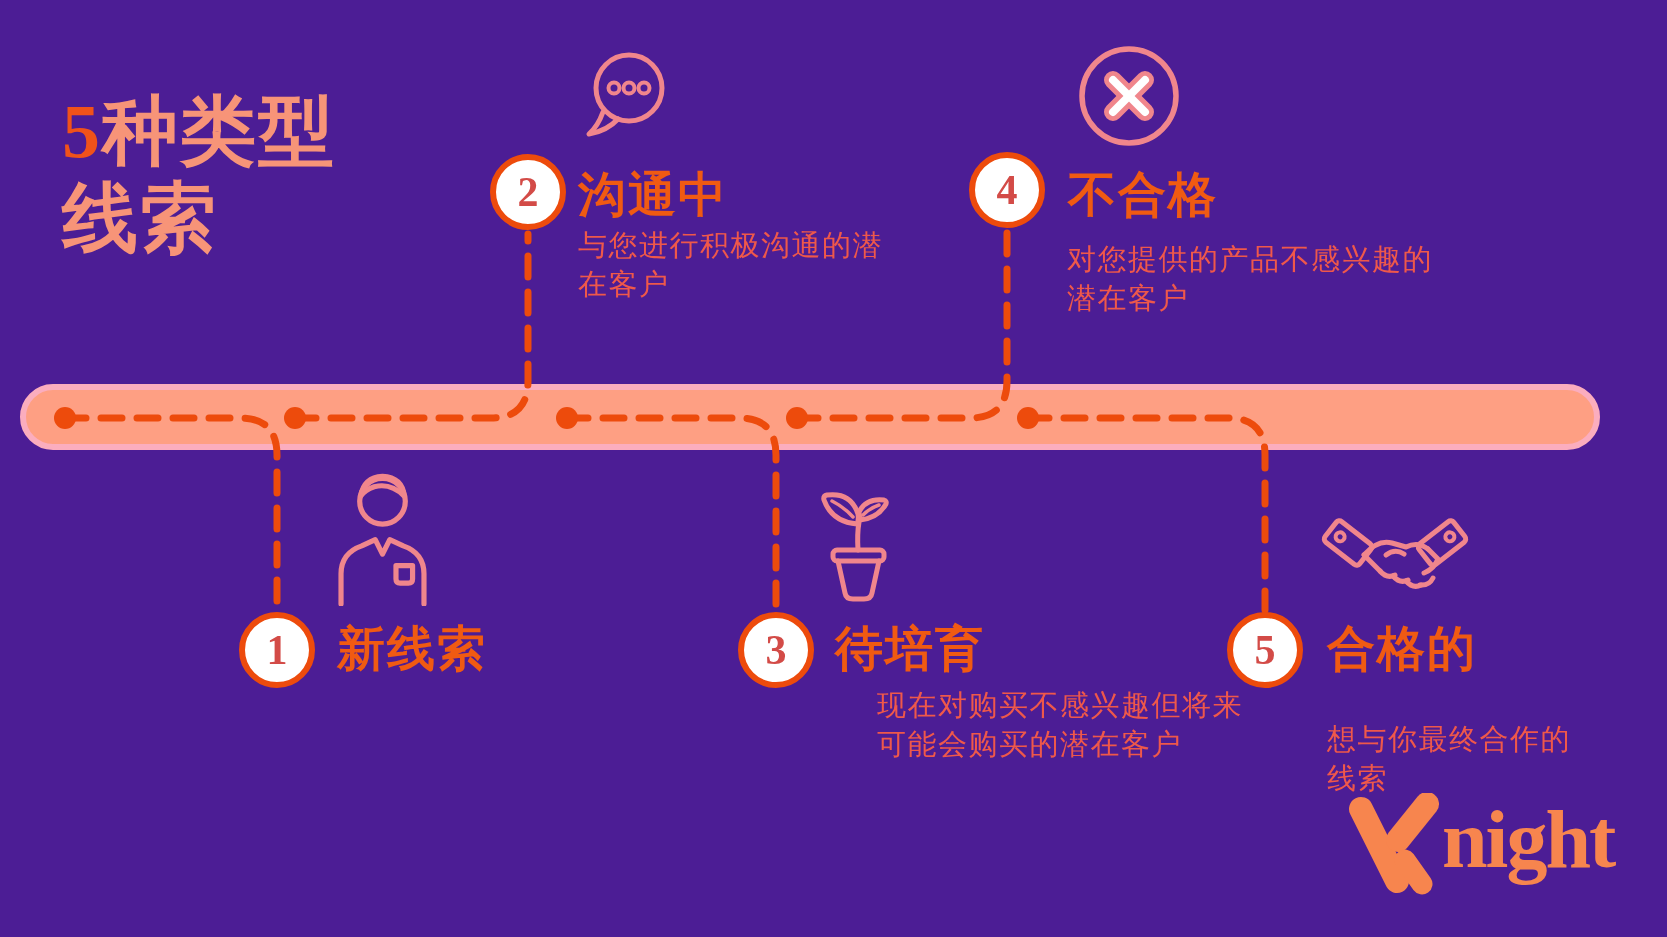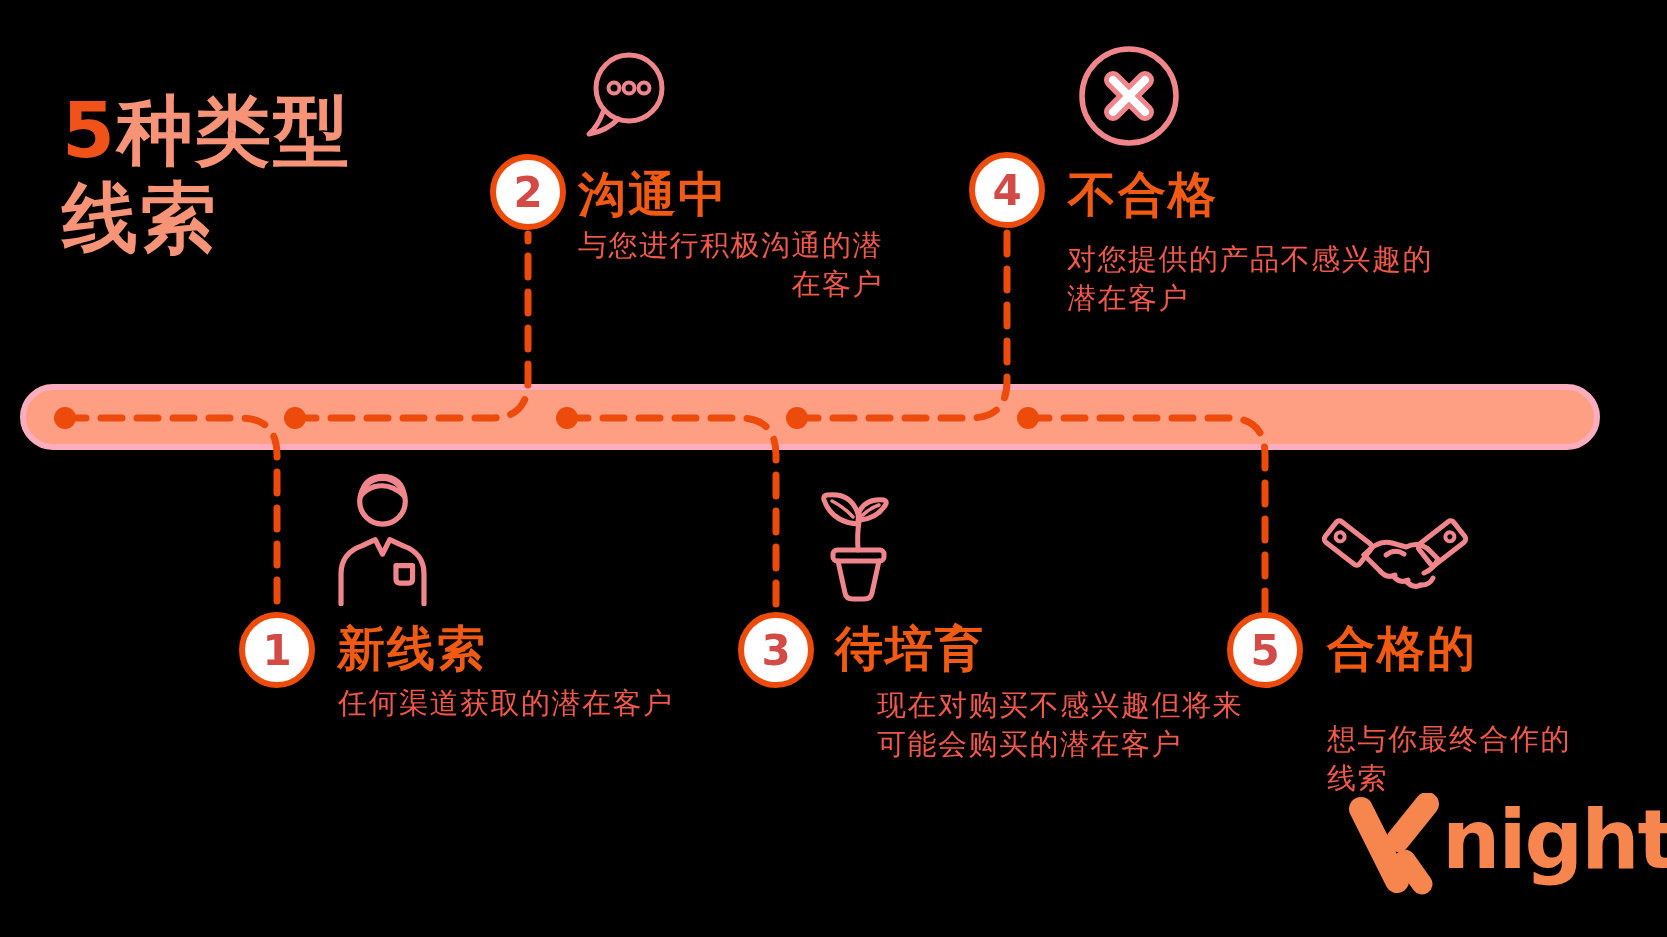--- a/index.html
+++ b/index.html
@@ -1,17 +1,17 @@
 <!DOCTYPE html>
 <html><head>
 <meta charset="utf-8">
 <style>
   html,body{margin:0;padding:0;background:#ffffff;}
   body{font-family:"DejaVu Sans","Liberation Sans",sans-serif;}
-  #canvas{position:relative;width:1667px;height:937px;background:#000000;overflow:hidden;}
+  #canvas{position:relative;width:1667px;height:937px;background:#4c1d95;overflow:hidden;font-family:Liberation Serif, serif;}
 
   
   .page-heading{position:absolute;left:62px;top:88px;font-weight:bold;
     font-size:76px;line-height:1.14;letter-spacing:2px;color:#F79478;}
   .page-heading .hl{color:#F0521A;}
 
   
   .band{position:absolute;left:20px;top:384px;width:1580px;height:66px;
     box-sizing:border-box;background:#FE9F83;border:6px solid #FBADBE;border-radius:34px;}
 
@@ -35,21 +35,21 @@
   .item-title{position:absolute;font-size:48px;font-weight:bold;color:#F05A12;letter-spacing:2px;}
   #title1{left:337px;top:617px;text-align:center;}
   #title2{left:578px;top:163px;}
   #title3{left:835px;top:617px;}
   #title4{left:1068px;top:163px;}
   #title5{left:1327px;top:617px;}
 
   .item-desc{position:absolute;font-size:29px;color:#EF584A;line-height:1.34;
     white-space:pre-line;letter-spacing:1.5px;}
   #desc1{left:338px;top:684px;}
-  #desc2{left:578px;top:226px;text-align:right;}
+  #desc2{left:578px;top:226px;}
   #desc3{left:832px;top:686px;margin-left:45px;}
   #desc4{left:1067px;top:226px;margin-top:14px;}
   #desc5{left:1327px;top:720px;}
 
   
   .icon{position:absolute;}
   .icon path,.icon circle,.icon rect,.icon line{stroke:#F0868C;fill:none;
     stroke-width:5;stroke-linecap:round;stroke-linejoin:round;}
   #icon1{left:330px;top:466px;}
   #icon2{left:583px;top:48px;}
@@ -105,21 +105,20 @@
   <div id="circle5" class="step-circle">
       <span>5</span>
     </div>
 
   <div id="title1" class="item-title">新线索</div>
   <div id="title2" class="item-title">沟通中</div>
   <div id="title3" class="item-title">待培育</div>
   <div id="title5" class="item-title">合格的</div>
   <div id="title4" class="item-title">不合格</div>
 
-  <div id="desc1" class="item-desc">任何渠道获取的潜在客户</div>
   <div id="desc2" class="item-desc">与您进行积极沟通的潜
 在客户</div>
   <div id="desc3" class="item-desc">现在对购买不感兴趣但将来
 可能会购买的潜在客户</div>
   <div id="desc4" class="item-desc">对您提供的产品不感兴趣的
 潜在客户</div>
   <div id="desc5" class="item-desc">想与你最终合作的
 线索</div>
 
   <svg id="icon1" class="icon" width="105" height="140" viewBox="0 0 100 135">

